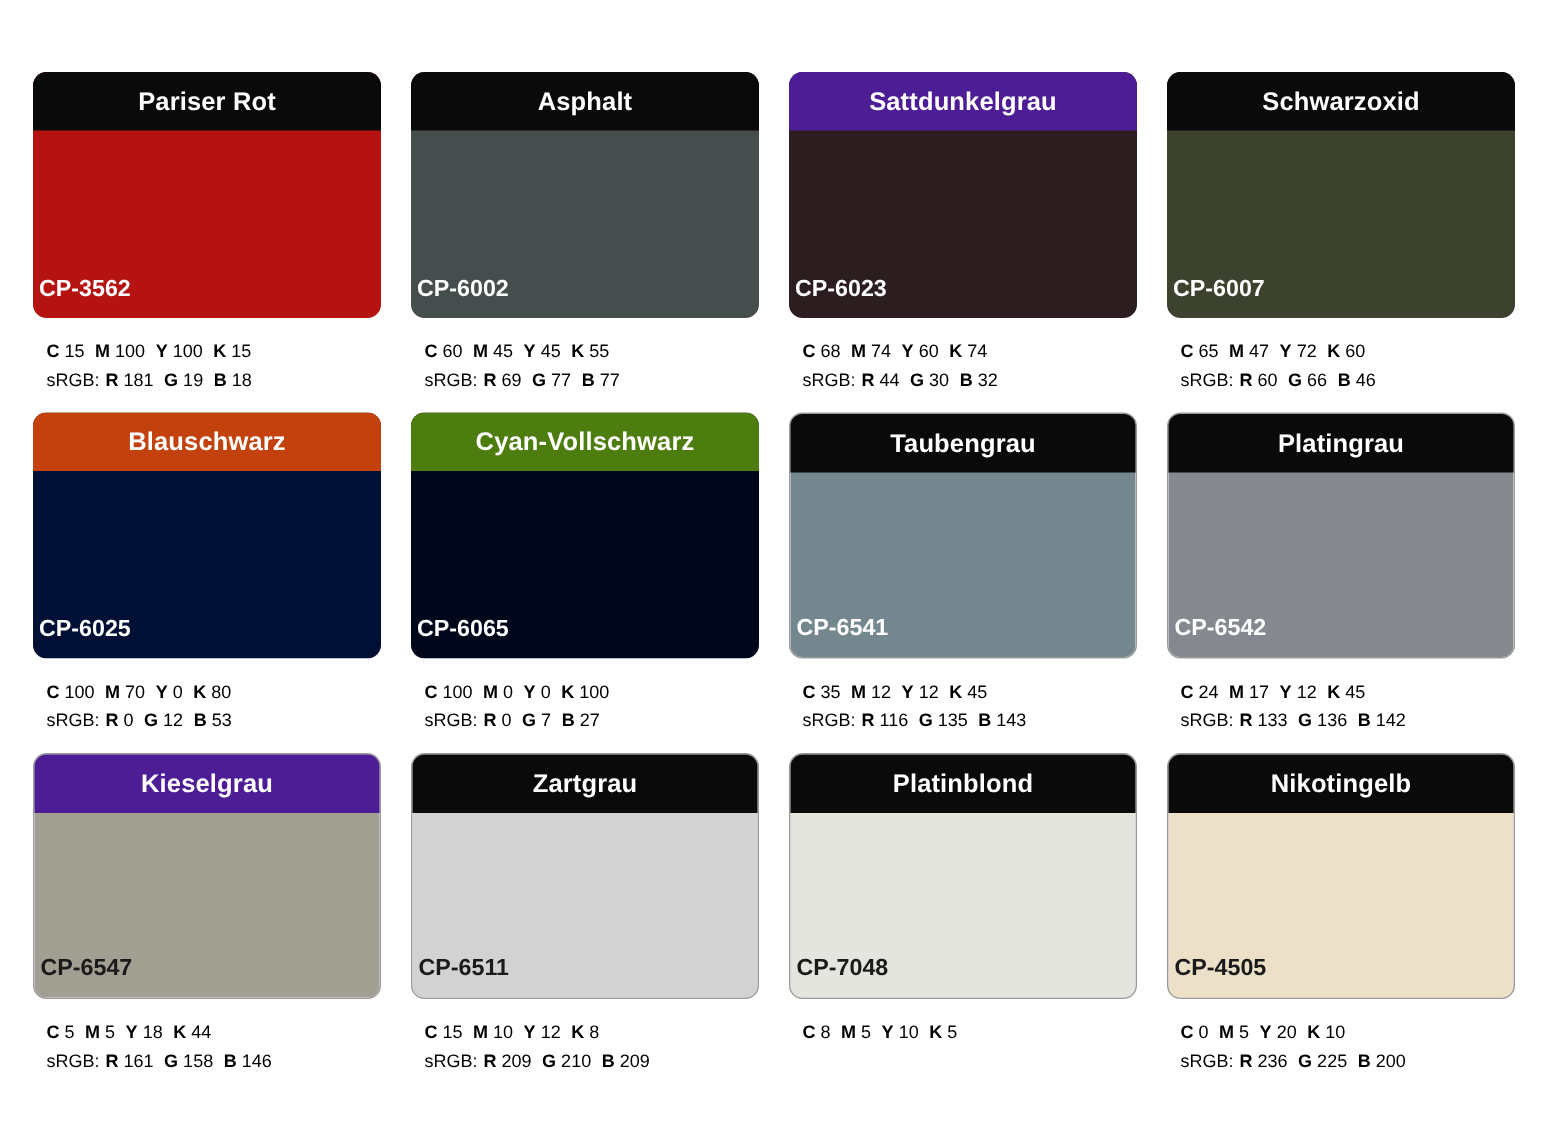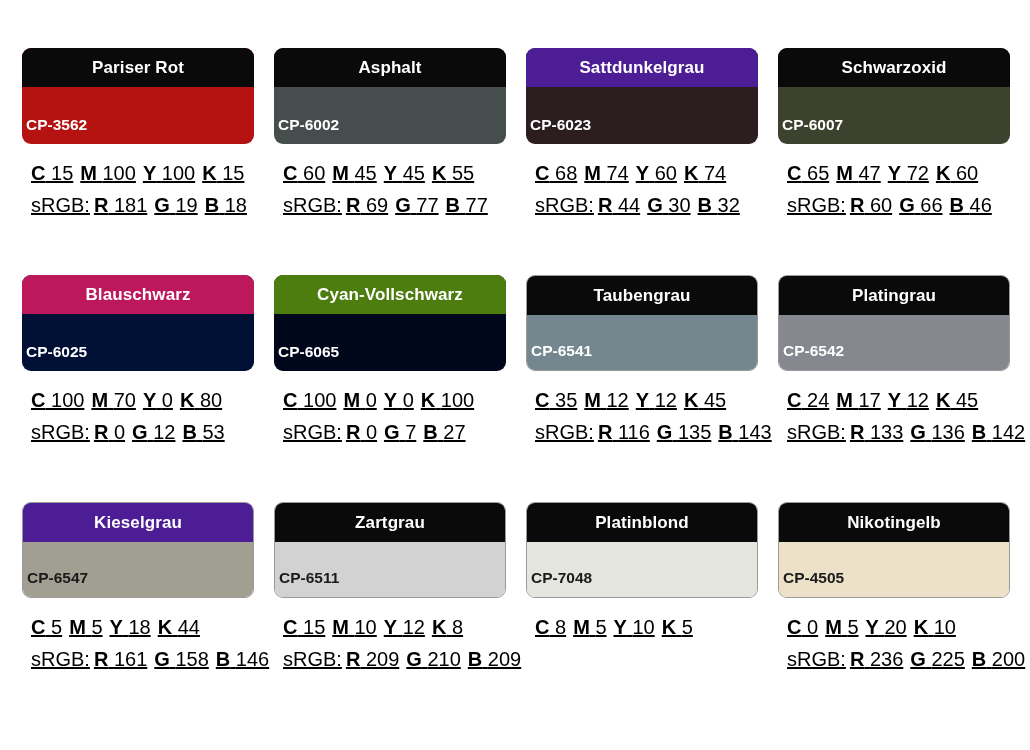--- a/index.html
+++ b/index.html
@@ -30,21 +30,21 @@
 
   .swatch-card {
     position: relative;
     width: 232px;
   }
 
   
   .chip {
     position: relative;
     width: 232px;
-    height: 96px;
+    height: 164px;
     border-radius: 9px;
     overflow: hidden;
     box-sizing: border-box;
   }
   .chip.outlined {
     border: 1px solid #9a9a9a;
   }
 
   .chip-header {
     position: absolute;
@@ -94,24 +94,23 @@
   .chip-code.light { color: #ffffff; }
   .chip-code.dark  { color: #1a1a1a; }
 
   
   .specs {
     margin-top: 13px;
     padding-left: 9px;
     color: #000000;
   }
   .spec-line {
-    font-size: 20px;
+    font-size: 12px;
     line-height: 1.62;
     white-space: nowrap;
-    text-decoration: underline;
   }
   .spec-line .lbl {
     font-weight: bold;
   }
   .spec-line .val {
     font-weight: normal;
   }
   .spec-line .pair + .pair {
     margin-left: 7px;
   }
@@ -172,21 +171,21 @@
         <div class="chip-code light">CP-6007</div>
       </div>
       <div class="specs">
         <div class="spec-line"><span class="pair"><span class="lbl">C</span> <span class="val">65</span></span><span class="pair"><span class="lbl">M</span> <span class="val">47</span></span><span class="pair"><span class="lbl">Y</span> <span class="val">72</span></span><span class="pair"><span class="lbl">K</span> <span class="val">60</span></span></div>
         <div class="spec-line"><span class="prefix">sRGB:</span><span class="pair"><span class="lbl">R</span> <span class="val">60</span></span><span class="pair"><span class="lbl">G</span> <span class="val">66</span></span><span class="pair"><span class="lbl">B</span> <span class="val">46</span></span></div>
       </div>
     </div>
     <div class="swatch-card">
       <div class="chip">
         <div class="chip-body" style="background: rgb(0, 16, 53);"></div>
-        <div class="chip-header" style="background: #be185d;">
+        <div class="chip-header" style="background: #c2410c;">
           <div class="chip-name">Blauschwarz</div>
         </div>
         <div class="chip-code light">CP-6025</div>
       </div>
       <div class="specs">
         <div class="spec-line"><span class="pair"><span class="lbl">C</span> <span class="val">100</span></span><span class="pair"><span class="lbl">M</span> <span class="val">70</span></span><span class="pair"><span class="lbl">Y</span> <span class="val">0</span></span><span class="pair"><span class="lbl">K</span> <span class="val">80</span></span></div>
         <div class="spec-line"><span class="prefix">sRGB:</span><span class="pair"><span class="lbl">R</span> <span class="val">0</span></span><span class="pair"><span class="lbl">G</span> <span class="val">12</span></span><span class="pair"><span class="lbl">B</span> <span class="val">53</span></span></div>
       </div>
     </div>
     <div class="swatch-card">

